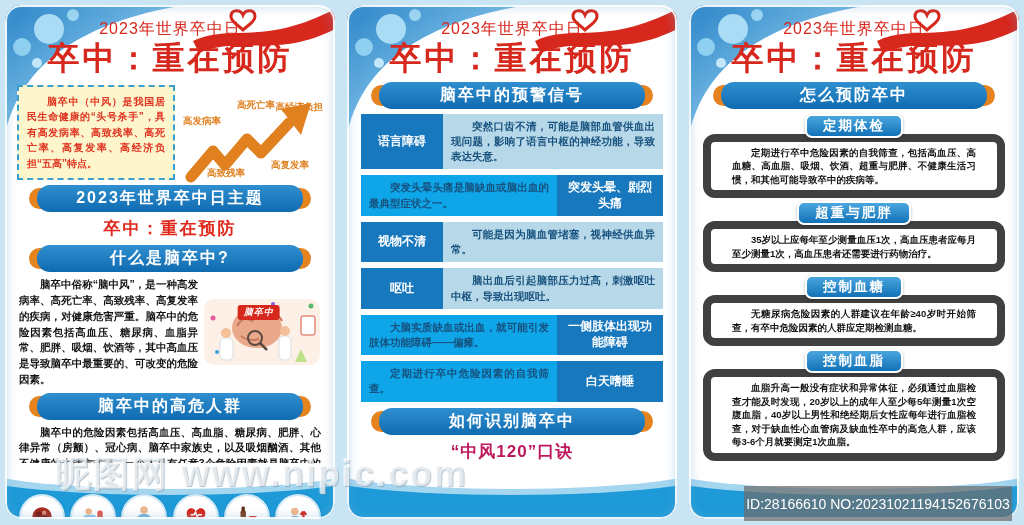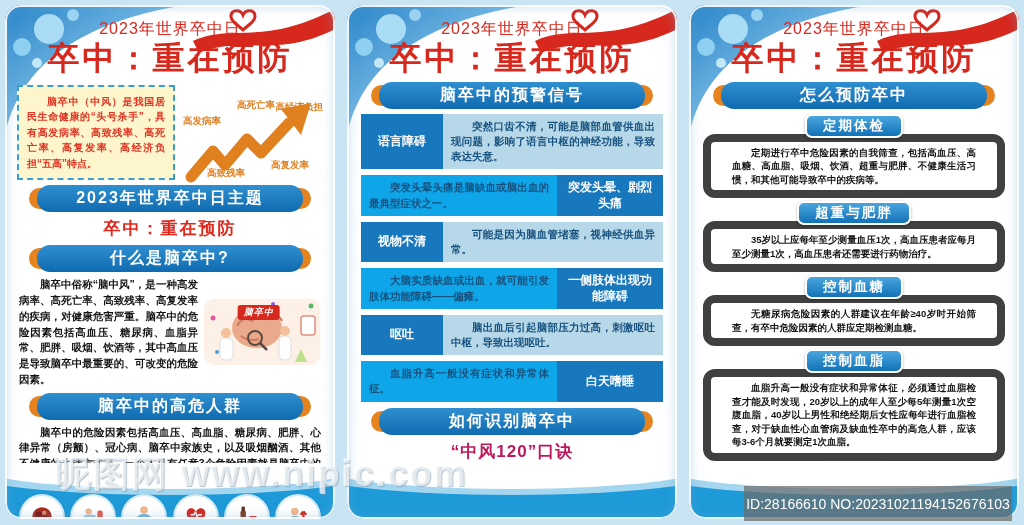--- a/index.html
+++ b/index.html
@@ -286,30 +286,30 @@
       <div class="wtext">突然口齿不清，可能是脑部血管供血出现问题，影响了语言中枢的神经功能，导致表达失意。</div>
     </div>
     <div class="wrow bg-green">
       <div class="wtext">突发头晕头痛是脑缺血或脑出血的最典型症状之一。</div>
       <div class="wlabel wl-r">突发头晕、剧烈头痛</div>
     </div>
     <div class="wrow bg-blue">
       <div class="wlabel wl-l">视物不清</div>
       <div class="wtext">可能是因为脑血管堵塞，视神经供血异常。</div>
     </div>
+    <div class="wrow bg-blue">
+      <div class="wlabel wl-l">呕吐</div>
+      <div class="wtext">脑出血后引起脑部压力过高，刺激呕吐中枢，导致出现呕吐。</div>
+    </div>
     <div class="wrow bg-green">
       <div class="wtext">大脑实质缺血或出血，就可能引发肢体功能障碍——偏瘫。</div>
       <div class="wlabel wl-r">一侧肢体出现功能障碍</div>
     </div>
-    <div class="wrow bg-blue">
-      <div class="wlabel wl-l">呕吐</div>
-      <div class="wtext">脑出血后引起脑部压力过高，刺激呕吐中枢，导致出现呕吐。</div>
-    </div>
     <div class="wrow bg-green">
-      <div class="wtext">血脂升高一般没有症状和异常体征。</div>
+      <div class="wtext">定期进行卒中危险因素的自我筛查。</div>
       <div class="wlabel wl-r">白天嗜睡</div>
     </div>
   </div>
 
   <div class="banner">
     <div class="cap"></div>
     <div class="bar">如何识别脑卒中</div>
   </div>
   <div class="sub-head">“中风120”口诀</div>
 

